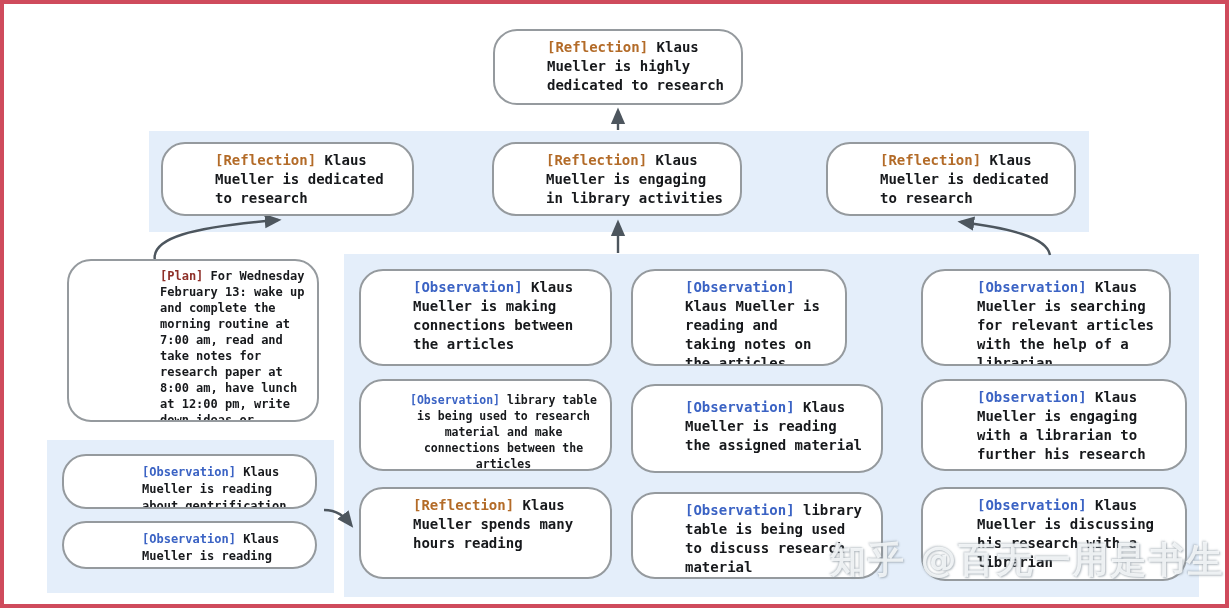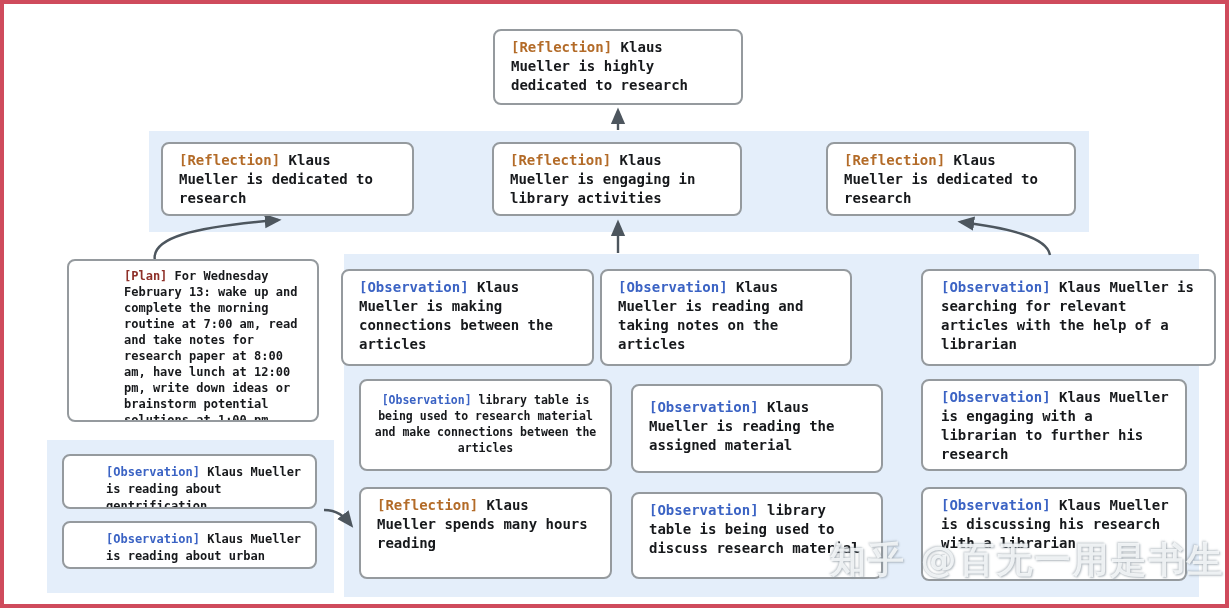--- a/index.html
+++ b/index.html
@@ -6,21 +6,21 @@
   .canvas{
     position:relative;width:1229px;height:608px;box-sizing:border-box;
     background:#ffffff;border:4px solid var(--frame-border,#cf4b5c);
     font-family:"DejaVu Sans Mono","Liberation Mono",monospace;
     overflow:hidden;
   }
   .panel{position:absolute;background:var(--panel-bg,#e4eefa);}
   .node{
     position:absolute;background:#ffffff;
     border:2px solid var(--box-border,#959a9e);
-    border-radius:8px;box-sizing:border-box;overflow:hidden;
+    border-radius:24px;box-sizing:border-box;overflow:hidden;padding-left:36px;
   }
   .nt{margin:0;padding:7px 16px;font-weight:bold;font-size:14px;line-height:19px;color:#17191c;}
   .small .nt{font-size:12px;line-height:17px;padding:8px 12px;margin-left:30px;}
   .tiny .nt{font-size:11.5px;line-height:16px;padding:11px 12px;text-align:center;}
   .plan .nt{font-size:12px;line-height:16px;padding:7px 11px;margin-left:44px;}
   .t-refl{color:var(--reflection-tag,#b36b28);}
   .t-obs{color:var(--observation-tag,#3b63c4);}
   .t-plan{color:var(--plan-tag,#8e2f28);}
   svg.arrows{position:absolute;left:0;top:0;pointer-events:none;}
   .watermark{
@@ -74,41 +74,41 @@
     <p class="nt"><span class="t-plan">[Plan]</span> <span>For Wednesday February 13: wake up and complete the morning routine at 7:00 am, read and take notes for research paper at 8:00 am, have lunch at 12:00 pm, write down ideas or brainstorm potential solutions at 1:00 pm, [...]</span></p>
   </div>
 
   <div class="node small" style="left:58px;top:450px;width:255px;height:55px">
     <p class="nt"><span class="t-obs">[Observation]</span> <span>Klaus Mueller is reading about gentrification</span></p>
   </div>
   <div class="node small" style="left:58px;top:517px;width:255px;height:48px">
     <p class="nt"><span class="t-obs">[Observation]</span> <span>Klaus Mueller is reading about urban design</span></p>
   </div>
 
-  <div class="node" style="left:337px;top:265px;width:253px;height:97px">
+  <div class="node" style="left:355px;top:265px;width:253px;height:97px">
     <p class="nt"><span class="t-obs">[Observation]</span> <span>Klaus Mueller is making connections between the articles</span></p>
   </div>
   <div class="node tiny" style="left:355px;top:375px;width:253px;height:92px">
     <p class="nt"><span class="t-obs">[Observation]</span> <span>library table is being used to research material and make connections between the articles</span></p>
   </div>
   <div class="node" style="left:355px;top:483px;width:253px;height:92px">
     <p class="nt"><span class="t-refl">[Reflection]</span> <span>Klaus Mueller spends many hours reading</span></p>
   </div>
 
-  <div class="node" style="left:596px;top:265px;width:252px;height:97px">
+  <div class="node" style="left:627px;top:265px;width:216px;height:97px">
     <p class="nt"><span class="t-obs">[Observation]</span> <span>Klaus Mueller is reading and taking notes on the articles</span></p>
   </div>
   <div class="node" style="left:627px;top:380px;width:252px;height:89px">
     <p class="nt" style="padding-top:12px"><span class="t-obs">[Observation]</span> <span>Klaus Mueller is reading the assigned material</span></p>
   </div>
   <div class="node" style="left:627px;top:488px;width:252px;height:87px">
     <p class="nt"><span class="t-obs">[Observation]</span> <span>library table is being used to discuss research material</span></p>
   </div>
 
-  <div class="node" style="left:917px;top:265px;width:295px;height:97px">
+  <div class="node" style="left:917px;top:265px;width:250px;height:97px">
     <p class="nt" style="padding-left:18px;padding-right:12px"><span class="t-obs">[Observation]</span> <span>Klaus Mueller is searching for relevant articles with the help of a librarian</span></p>
   </div>
   <div class="node" style="left:917px;top:375px;width:266px;height:92px">
     <p class="nt" style="padding-left:18px;padding-right:12px"><span class="t-obs">[Observation]</span> <span>Klaus Mueller is engaging with a librarian to further his research</span></p>
   </div>
   <div class="node" style="left:917px;top:483px;width:266px;height:94px">
     <p class="nt" style="padding-left:18px;padding-right:12px"><span class="t-obs">[Observation]</span> <span>Klaus Mueller is discussing his research with a librarian</span></p>
   </div>
 
   <div class="watermark">知乎 @百无一用是书生</div>

